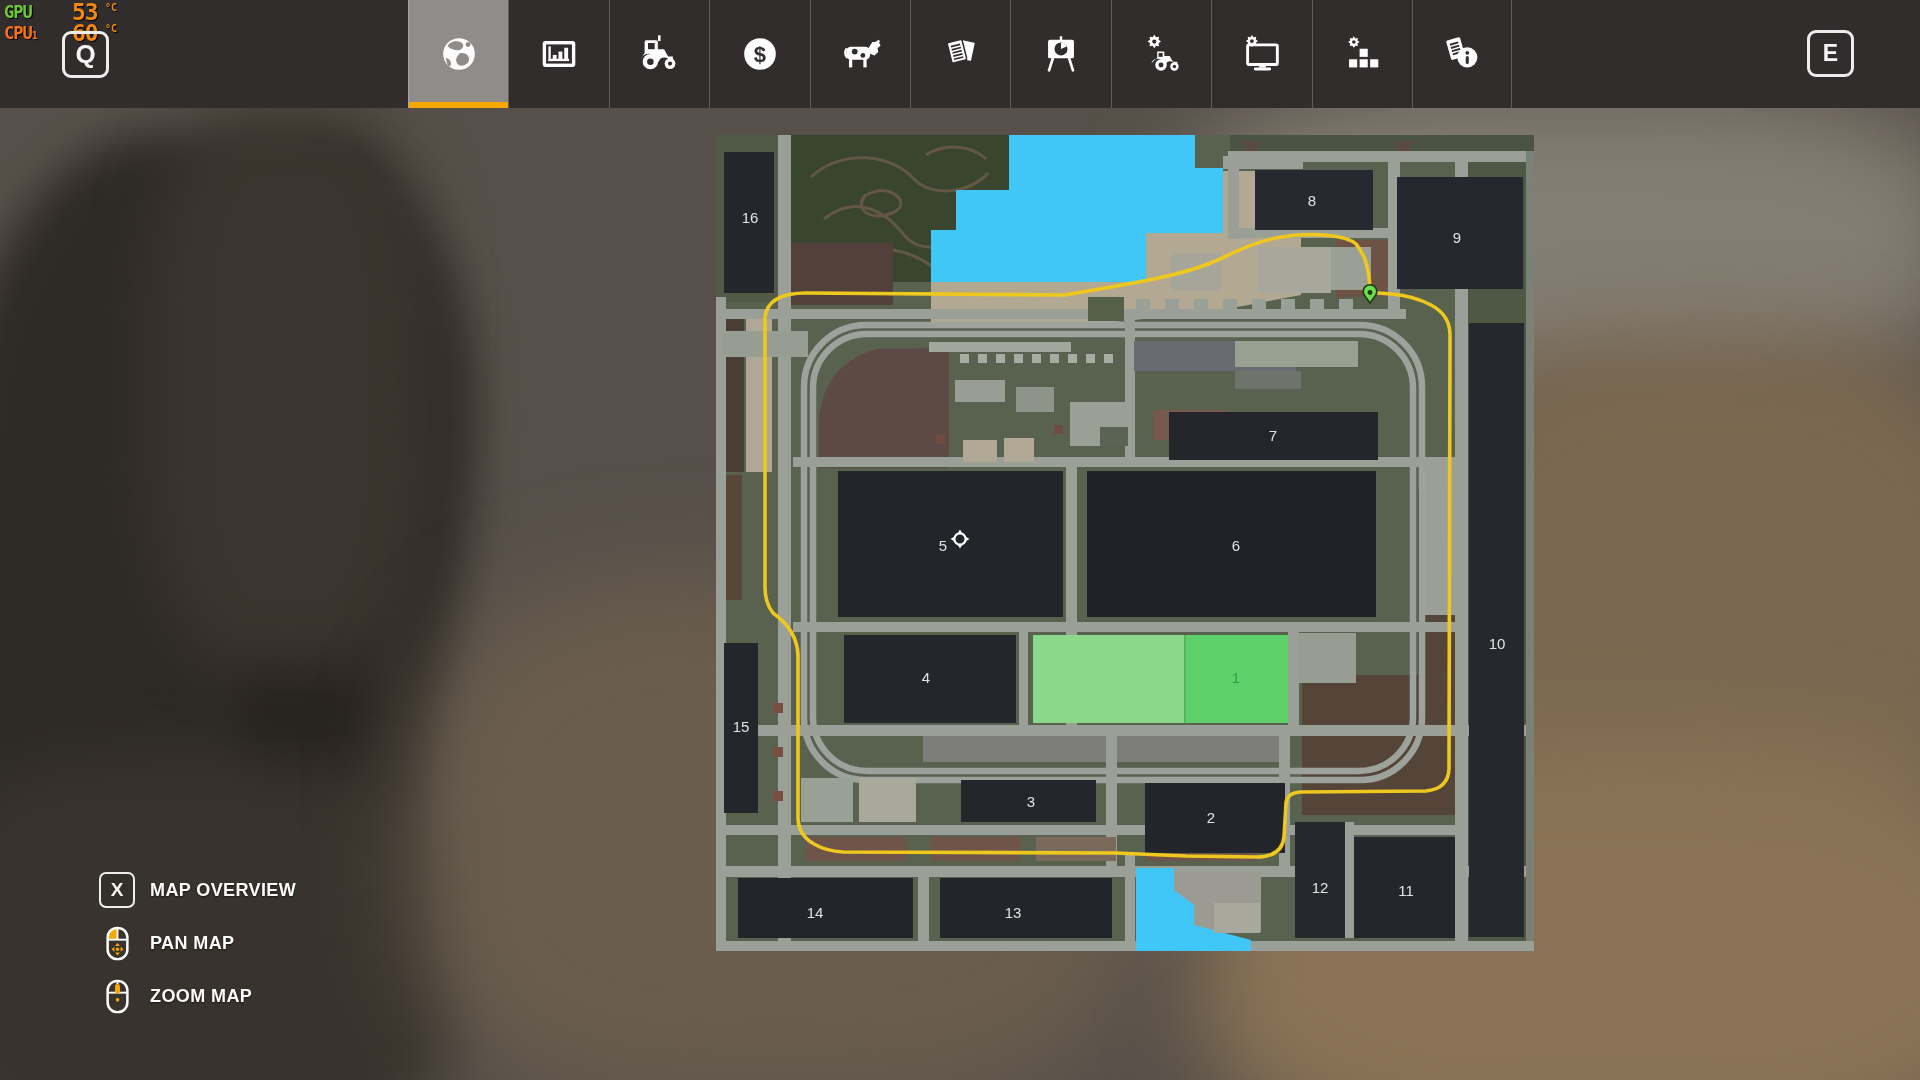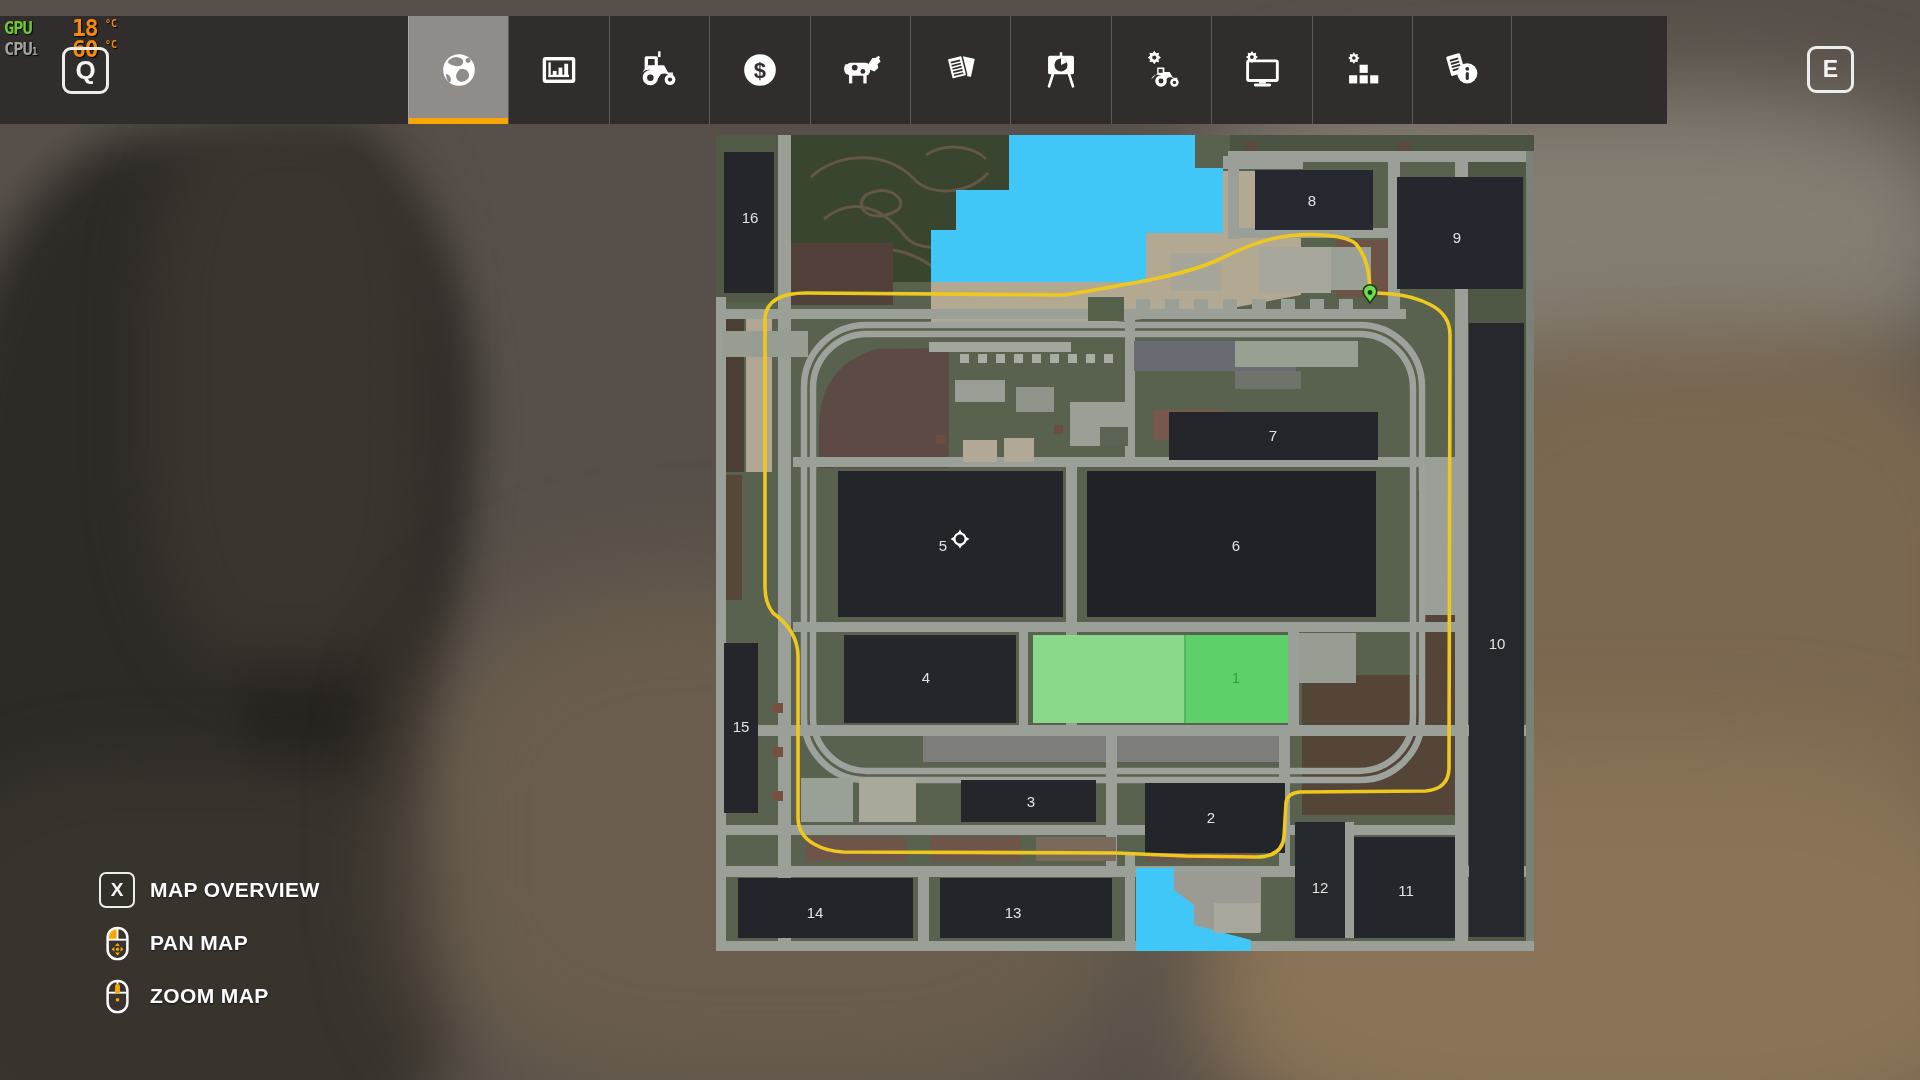--- a/index.html
+++ b/index.html
@@ -10,55 +10,55 @@
   .b1{left:-60px;top:140px;width:520px;height:860px;background:#2e2a26;filter:blur(22px)!important;transform:rotate(6deg);}
   .b8{left:250px;top:150px;width:130px;height:720px;background:#27231f;filter:blur(16px)!important;transform:rotate(3deg);}
   .b2{left:150px;top:108px;width:280px;height:560px;background:#3b352f;}
   .b3{left:1180px;top:90px;width:780px;height:300px;background:#837d72;filter:blur(45px)!important;}
   .b4{left:1420px;top:340px;width:580px;height:520px;background:#7b6850;filter:blur(42px)!important;}
   .b5{left:1200px;top:740px;width:820px;height:420px;background:#8a7356;filter:blur(45px)!important;}
   .b6{left:-80px;top:760px;width:540px;height:400px;background:#38332d;}
   .b7{left:420px;top:580px;width:720px;height:520px;background:#6a5d4d;filter:blur(50px)!important;}
 
   
-  .topbar{position:absolute;left:0;top:16px;width:1667px;height:108px;background:#312d2c;z-index:10;}
+  .topbar{position:absolute;left:0;top:0;width:1920px;height:108px;background:#312d2c;z-index:10;}
   .tabs{position:absolute;left:408px;top:0;height:108px;display:flex;}
   .tab{width:100.4px;height:108px;background:transparent;border:none;margin:0;padding:0;
        border-left:1px solid rgba(255,255,255,.22);display:flex;align-items:center;justify-content:center;
        position:relative;cursor:pointer;--cut:#312d2c;box-sizing:border-box;}
   .tab:last-child{border-right:1px solid rgba(255,255,255,.22);}
   .tab.active{background:#8f8c8a;--cut:#8f8c8a;}
   .tab-underline{position:absolute;left:0;right:0;bottom:0;height:6px;}
   .tab-icon{width:46px;height:46px;display:block;}
 
   
   .sensors{position:absolute;left:4px;top:2px;z-index:20;font-family:"DejaVu Sans Mono",monospace;font-weight:bold;}
   .sensor-row{position:relative;height:21px;width:150px;}
   .s-label{font-size:17px;letter-spacing:-1px;text-shadow:1px 1px 1px #000;}
   .s-sub{font-size:10px;vertical-align:baseline;text-shadow:1px 1px 1px #000;}
   .s-val{position:absolute;left:68px;top:-3px;font-size:23px;letter-spacing:-1px;text-shadow:1px 1px 1px #000;}
   .s-unit{position:absolute;left:101px;top:0px;font-size:10px;text-shadow:1px 1px 1px #000;}
-  .gpu{color:#71c837;} .cpu{color:#a3a3a3;} .temp{color:#f5880e;}
+  .gpu{color:#71c837;} .cpu{color:#f97316;} .temp{color:#f5880e;}
 
   
   .keybox{box-sizing:border-box;border:3px solid #ededed;border-radius:9px;color:#f5f5f5;
           display:flex;align-items:center;justify-content:center;font-weight:bold;z-index:21;}
   .qkey{position:absolute;left:62px;top:31px;width:47px;height:47px;font-size:26px;}
   .ekey{position:absolute;left:1807px;top:30px;width:47px;height:47px;font-size:23px;}
 
   
   .map-wrap{position:absolute;left:716px;top:135px;width:818px;height:816px;z-index:5;}
   .map-wrap svg{display:block;}
   .fieldnum{font-family:"Liberation Sans",sans-serif;font-size:15px;}
 
   
   .legend{position:absolute;left:99px;top:872px;z-index:20;}
   .legend-row{display:flex;align-items:center;gap:15px;margin-bottom:17px;height:36px;}
   .legend-key{width:36px;height:36px;border-width:2.5px;border-radius:7px;font-size:19px;background:rgba(0,0,0,.08);}
-  .legend-label{color:#fdfdfd;font-weight:bold;font-size:21px;letter-spacing:.4px;text-shadow:0 1px 2px rgba(0,0,0,.6);}
+  .legend-label{color:#fdfdfd;font-weight:bold;font-size:18px;letter-spacing:.4px;text-shadow:0 1px 2px rgba(0,0,0,.6);}
   .mouse-slot{width:36px;display:flex;justify-content:center;}
 </style>
 </head>
 <body>
 
 <div class="bg">
   <div class="b1"></div>
     <div class="b8"></div>
     <div class="b2"></div>
     <div class="b3"></div>
@@ -237,21 +237,21 @@
       <button class="tab" style="--cut: #312d2c;">
         <svg class="tab-icon" viewBox="0 0 48 48">
           <use href="#document-info-help-icon"></use>
         </svg>
       </button>
     </div>
 
   <div class="sensors">
     <div class="sensor-row">
       <span class="s-label gpu">GPU</span>
-      <span class="s-val temp">18</span>
+      <span class="s-val temp">53</span>
       <span class="s-unit temp">°C</span>
     </div>
     <div class="sensor-row">
       <span class="s-label cpu">CPU</span><span class="s-sub cpu">1</span>
       <span class="s-val temp">60</span>
       <span class="s-unit temp">°C</span>
     </div>
   </div>
 
   <div class="keybox qkey">Q</div>

